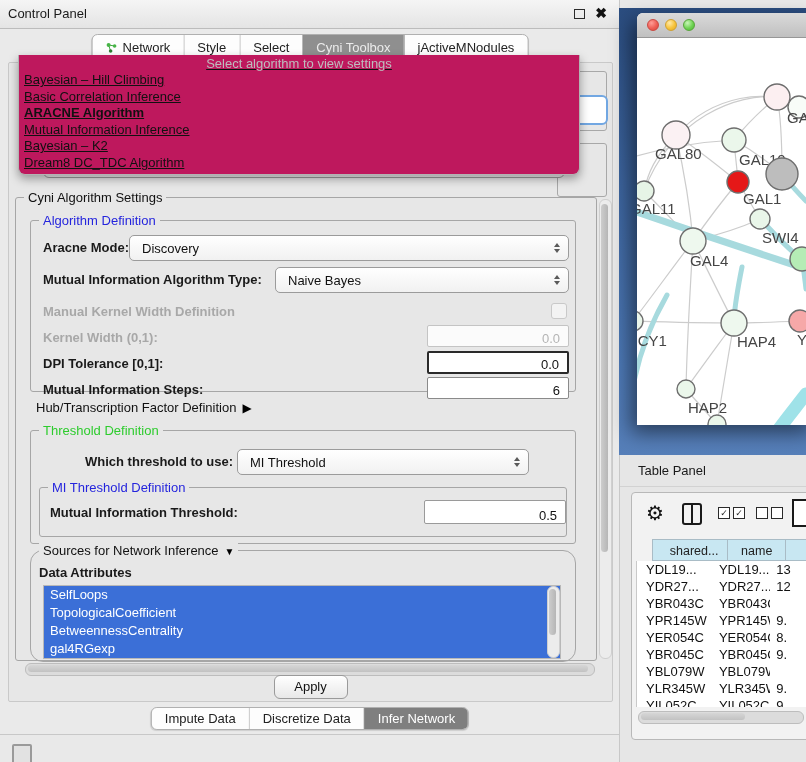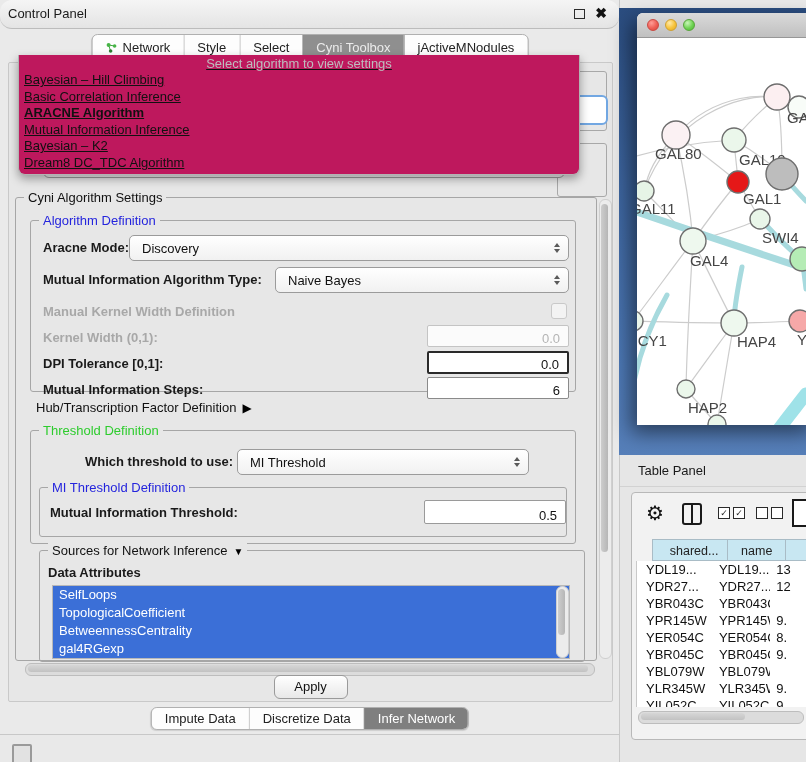--- a/index.html
+++ b/index.html
@@ -1,21 +1,21 @@
 <!DOCTYPE html>
 <html><head>
 <meta charset="utf-8">
 <style>
   html,body{margin:0;padding:0;}
   body{font-family:"Liberation Sans",sans-serif;}
   #root{position:relative;width:806px;height:762px;background:#e9e9e9;overflow:hidden;font-size:13px;color:#111;}
 
   
   #control-panel{position:absolute;left:0;top:0;width:619px;height:734px;background:#eaeaea;border-right:1px solid #c8c8c8;border-bottom:1px solid #c8c8c8;}
-  .cp-titlebar{position:absolute;left:0;top:0;width:619px;height:28px;background:linear-gradient(#f5f5f5,#e4e4e4);border-bottom:1px solid #bcbcbc;border-radius:12px;}
+  .cp-titlebar{position:absolute;left:0;top:0;width:619px;height:28px;background:linear-gradient(#f5f5f5,#e4e4e4);border-bottom:1px solid #bcbcbc;}
   .cp-title{position:absolute;left:8px;top:0;line-height:28px;color:#1a1a1a;}
   .float-ic{position:absolute;right:34px;top:9px;width:9px;height:8px;border:1.5px solid #2b2b2b;background:transparent;}
   .close-ic{position:absolute;right:12px;top:5px;font-size:14px;font-weight:bold;color:#111;}
 
   .seg-tabs{position:absolute;display:inline-flex;border:1px solid #b0b0b0;border-radius:6px;overflow:hidden;background:#fdfdfd;box-shadow:0 1px 1px rgba(0,0,0,.12);}
   .seg{padding:0 13px;line-height:25px;height:25px;color:#222;border-left:1px solid #c9c9c9;display:flex;align-items:center;gap:5px;white-space:nowrap;}
   .seg:first-child{border-left:none;}
   .seg.sel{background:#8f8f8f;color:#ececec;border-left-color:#8f8f8f;}
   .seg.sel + .seg{border-left-color:#8f8f8f;}
 
@@ -206,21 +206,21 @@
 
           <div class="gbox" style="left:8px;top:56px;width:526px;height:48px;">
             <span class="legend blue">MI Threshold Definition</span>
             <span class="lbl" style="left:10px;top:17px;">Mutual Information Threshold:</span>
             <div class="field" style="left:384px;top:12px;width:142px;height:24px;border-color:#9a9a9a;">
               <span>0.5</span>
             </div>
           </div>
         </div>
 
-        <div class="gbox" style="left:23px;top:352px;width:544px;height:110px;">
+        <div class="gbox" style="left:14px;top:352px;width:544px;height:110px;border-radius:13px;">
           <span class="legend"><span>Sources for Network Inference</span><span class="src-arrow">▼</span></span>
           <span class="lbl" style="left:8px;top:14px;">Data Attributes</span>
           <div id="attr-list">
               <div class="attr-item">SelfLoops</div>
               <div class="attr-item">TopologicalCoefficient</div>
               <div class="attr-item">BetweennessCentrality</div>
               <div class="attr-item">gal4RGexp</div>
             </div>
           <div class="vscroll" style="left:516px;top:35px;width:11px;height:70px;">
             <div class="vthumb" style="top:2px;height:46px;"></div>

